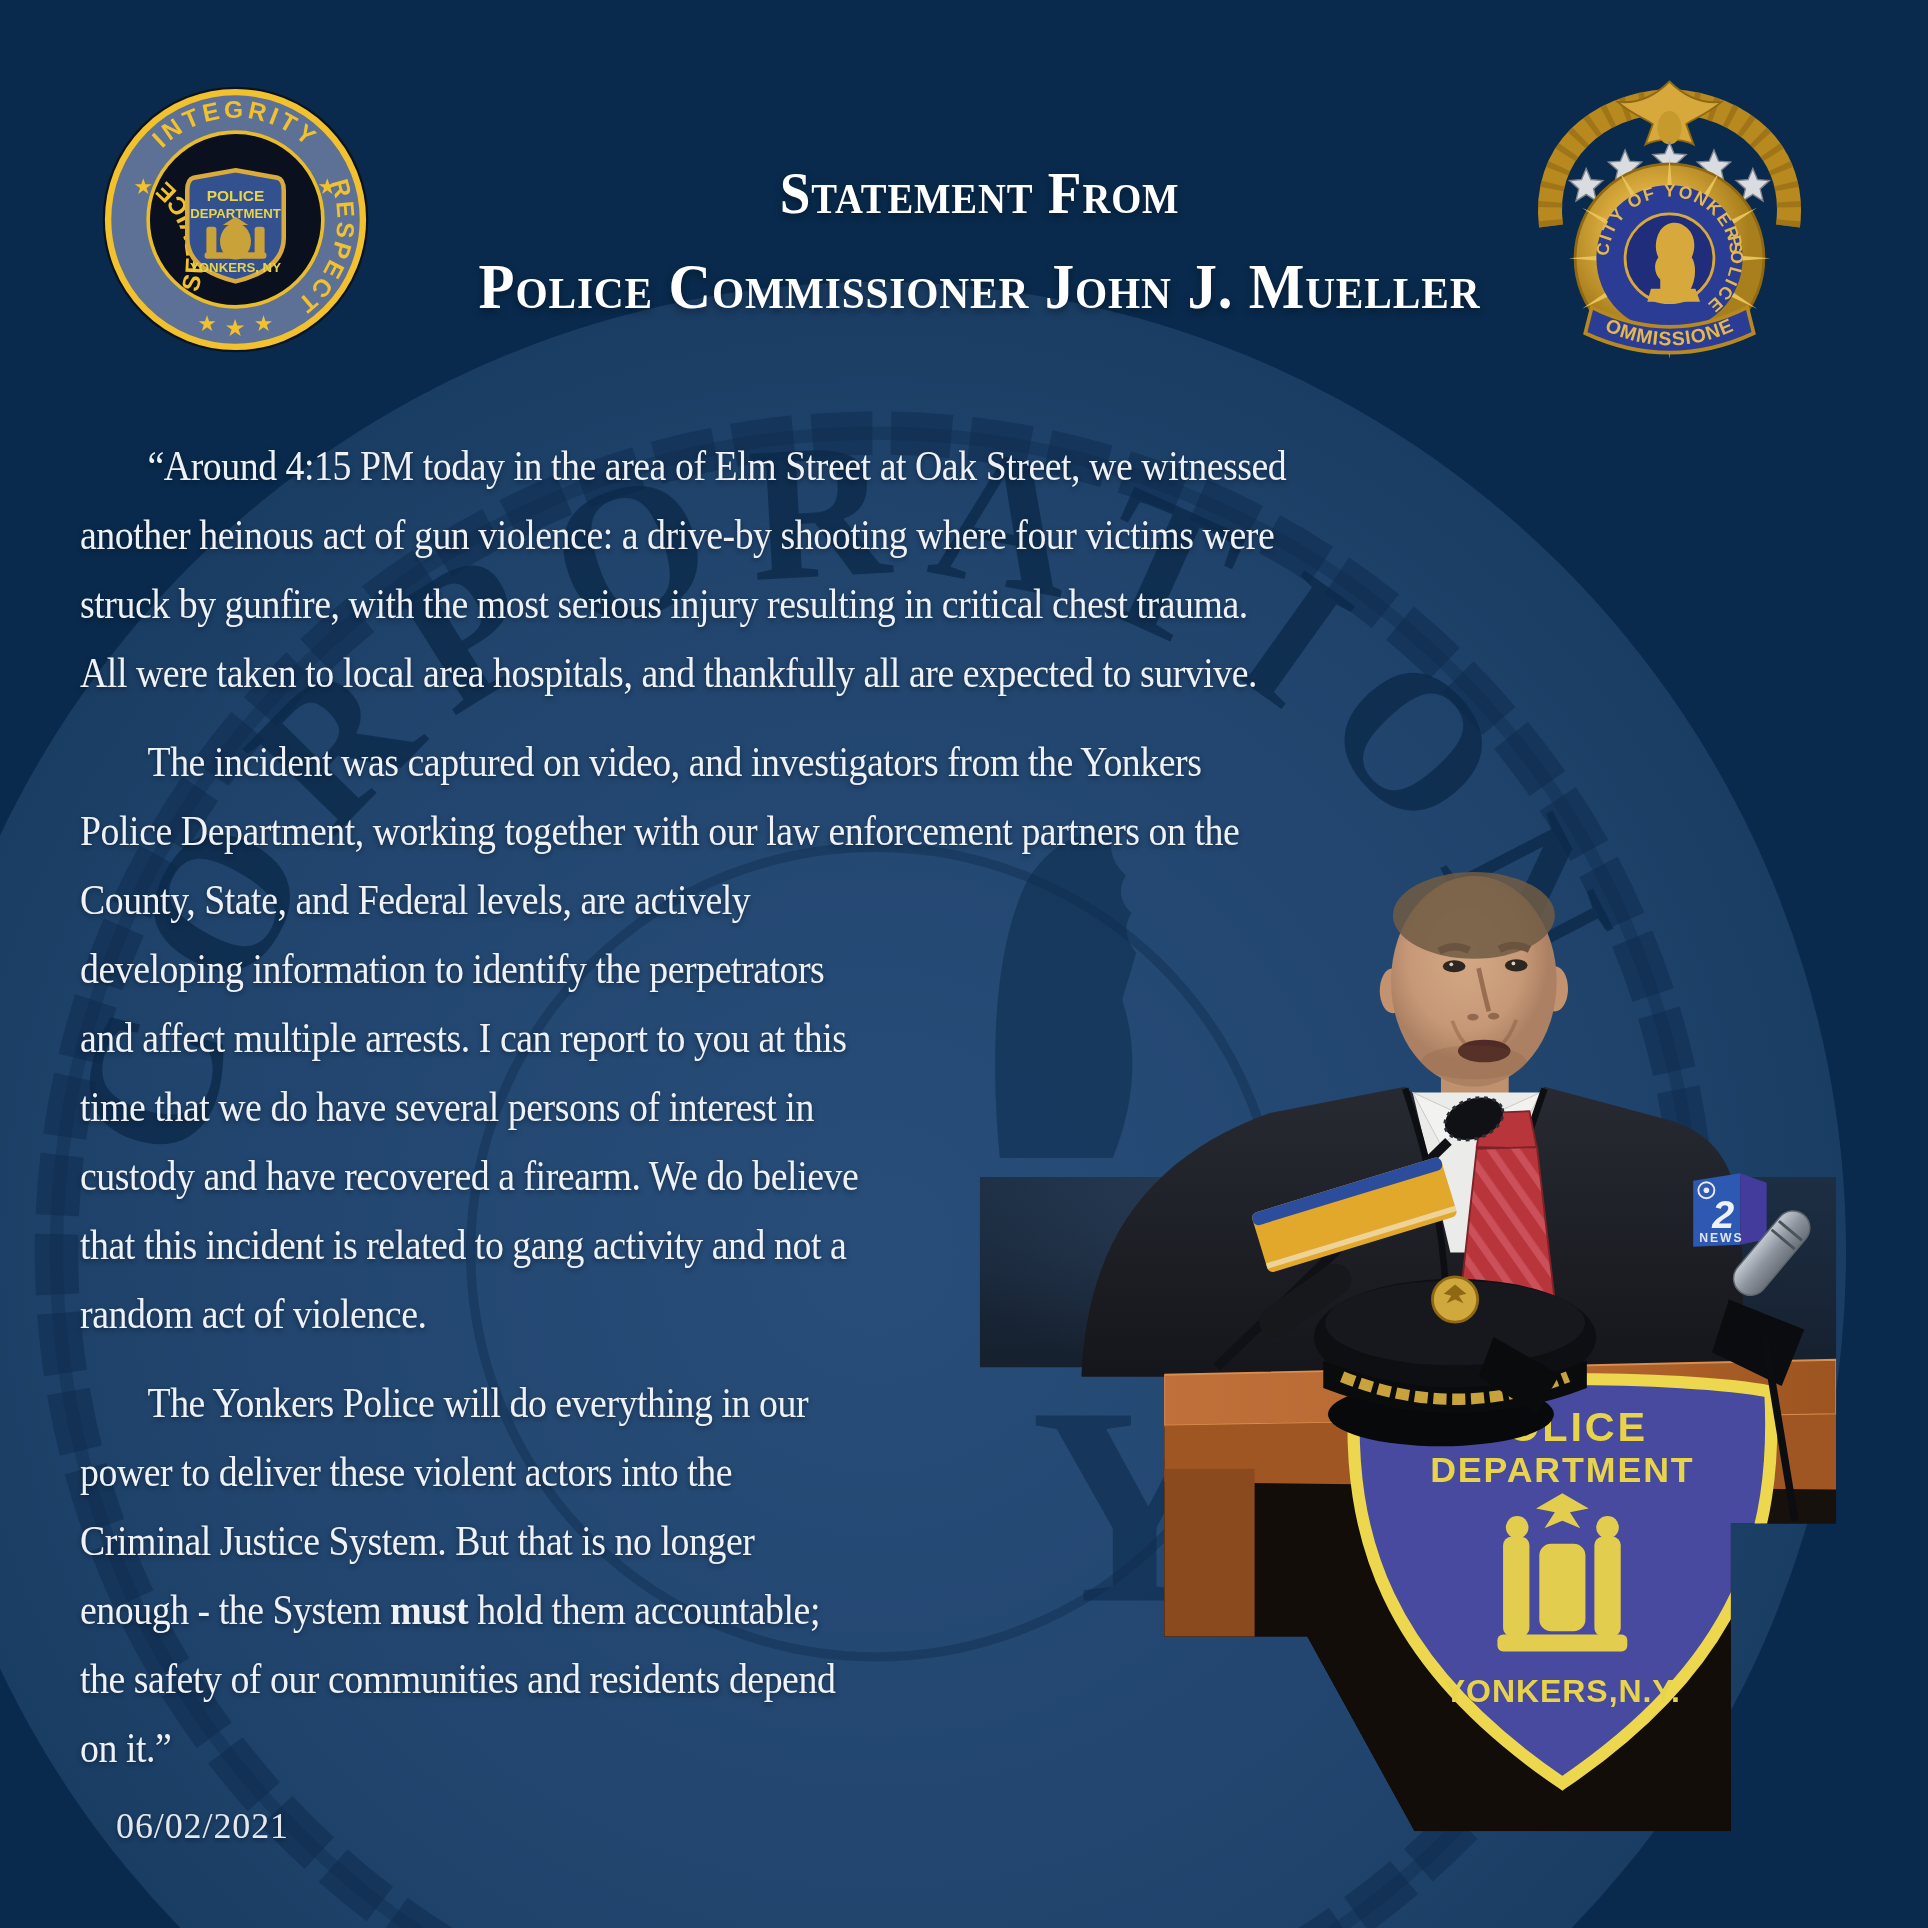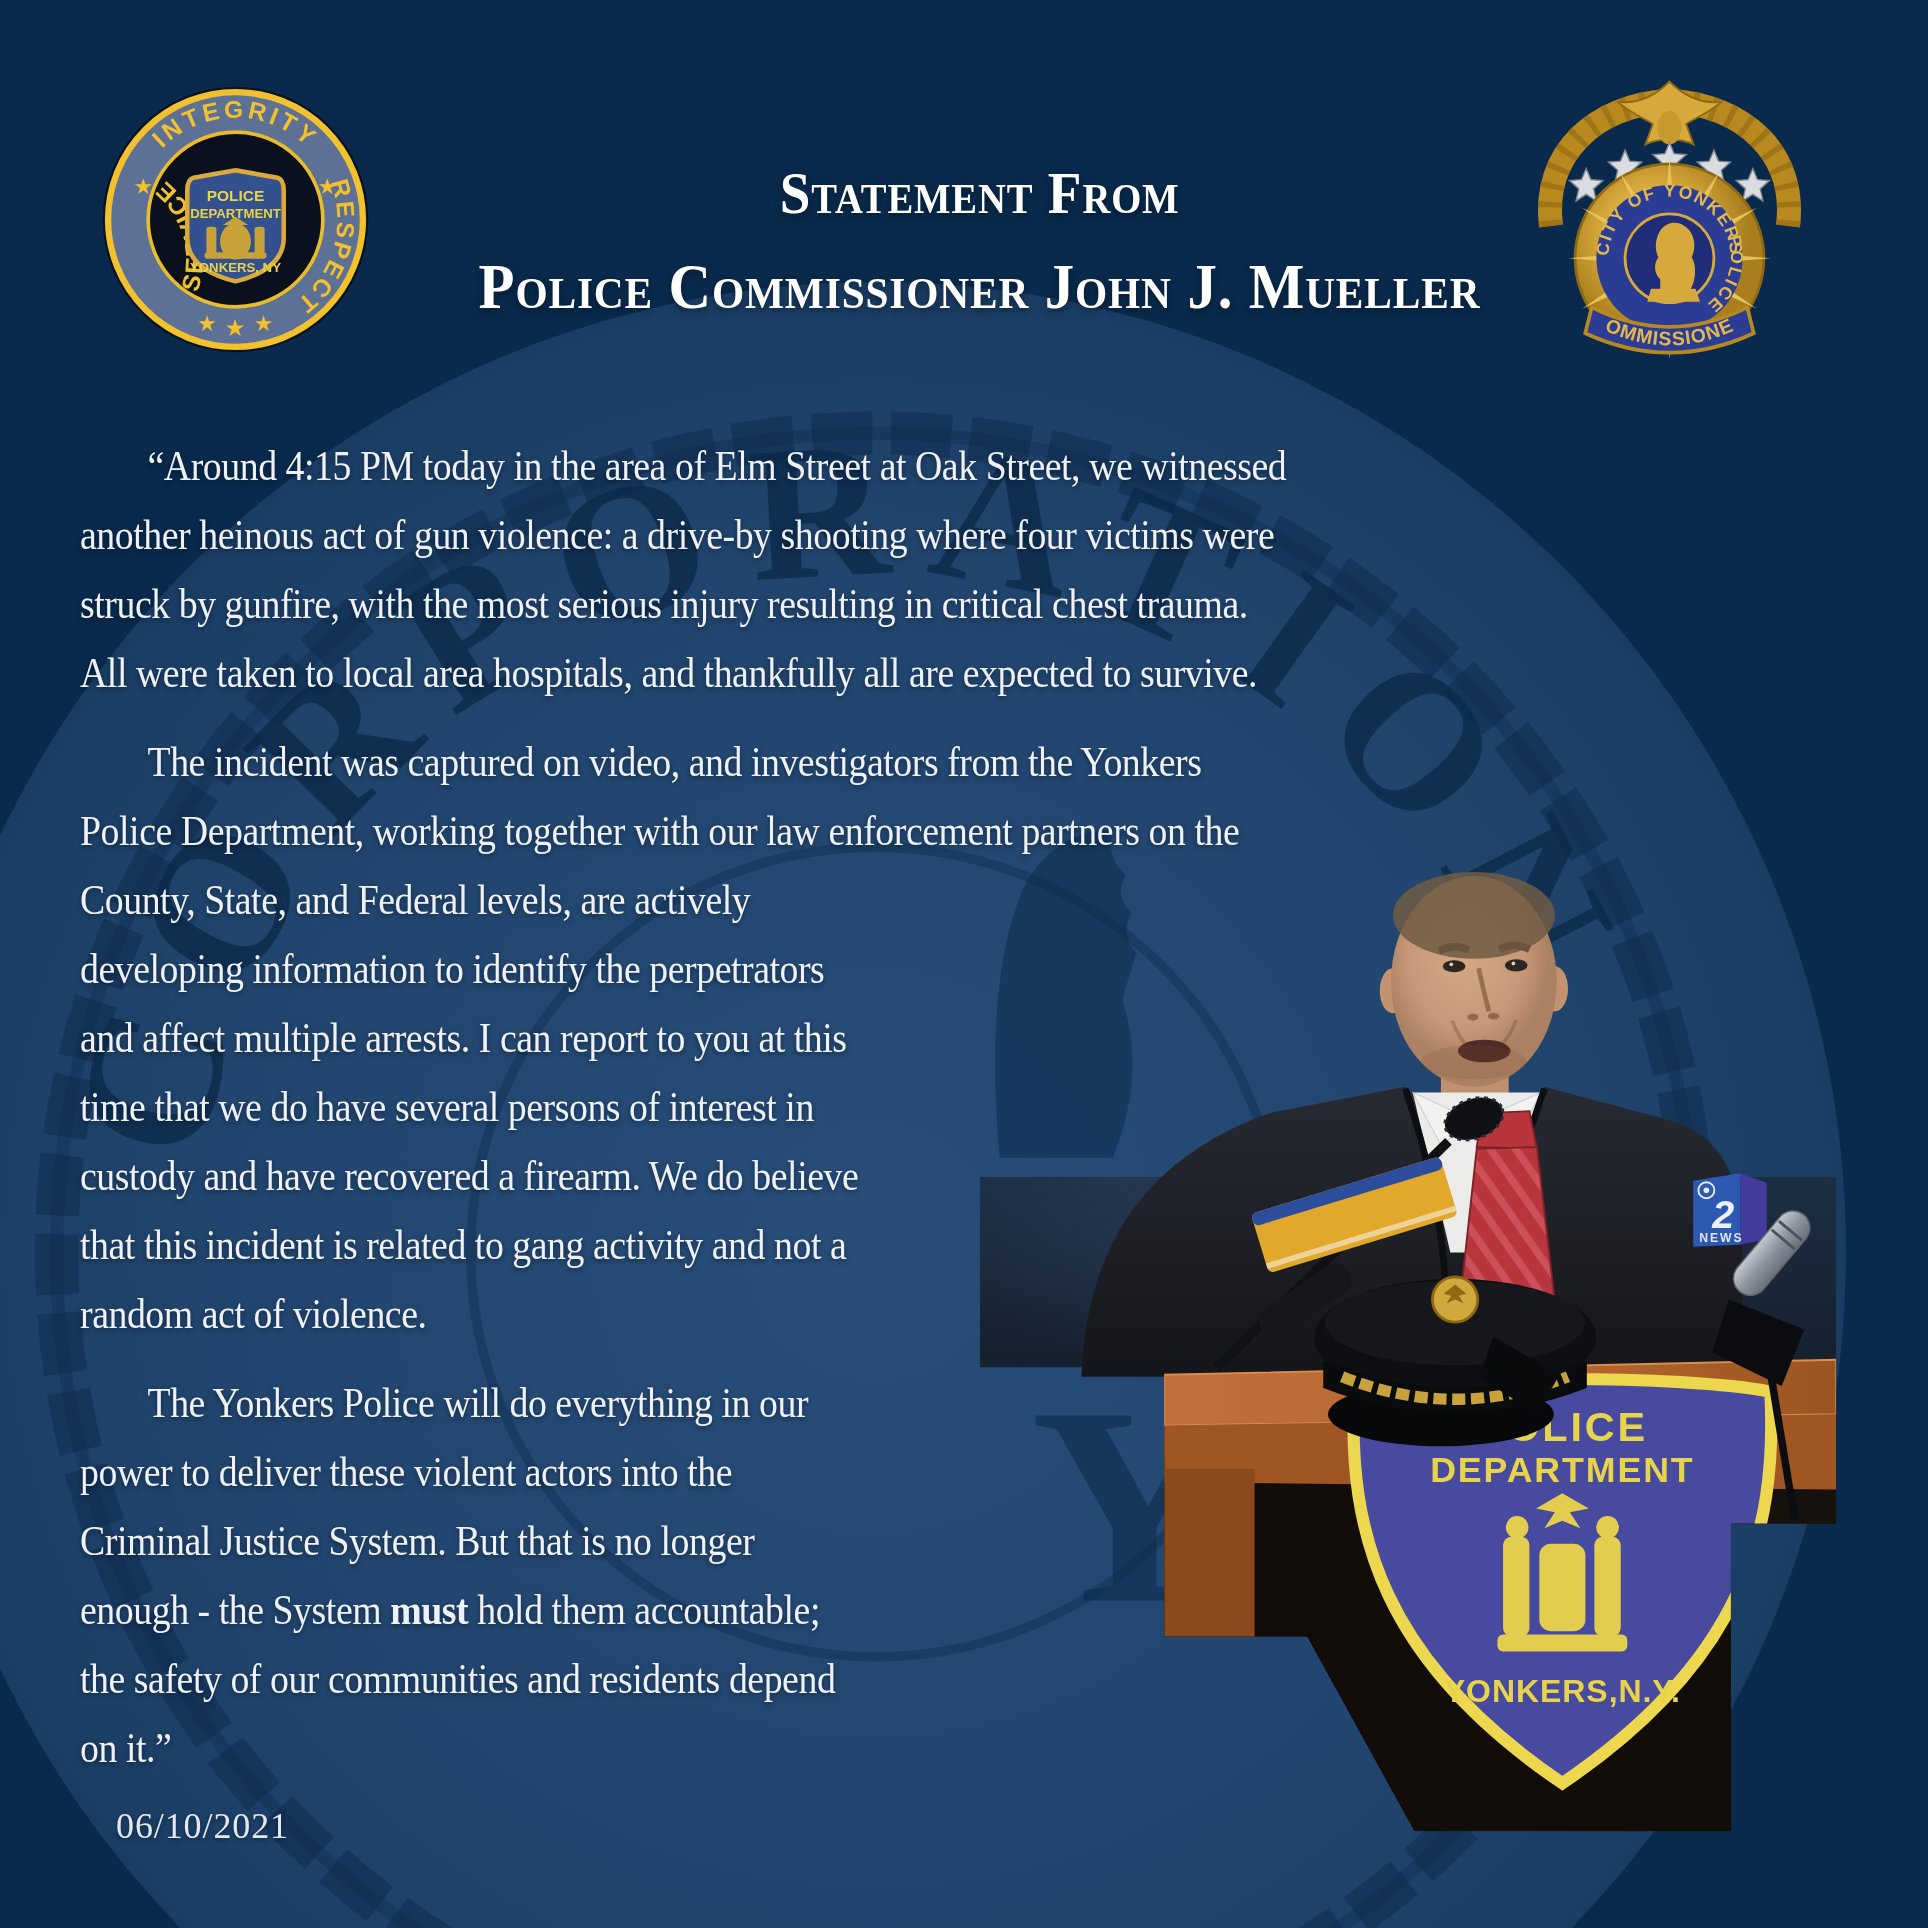--- a/index.html
+++ b/index.html
@@ -198,21 +198,21 @@
       <div class="para">
         <div class="line indent"><span>The Yonkers Police will do everything in our</span></div>
         <div class="line"><span>power to deliver these violent actors into the</span></div>
         <div class="line"><span>Criminal Justice System. But that is no longer</span></div>
         <div class="line"><span>enough - the System </span><span class="bold">must</span><span> hold them accountable;</span></div>
         <div class="line"><span>the safety of our communities and residents depend</span></div>
         <div class="line"><span>on it.”</span></div>
       </div>
     </div>
 
-  <div class="date-stamp">06/10/2021</div>
+  <div class="date-stamp">06/02/2021</div>
 
   <svg width="876" height="1026" viewBox="0 0 930 1090" style="position:absolute;left:970px;top:810px;">
     <defs>
       <clipPath id="photoClip">
         <polygon points="10,390 920,390 920,758 808,758 808,1085 472,1085 358,878 206,878 206,592 10,592"></polygon>
       </clipPath>
       <linearGradient id="backdropGrad" x1="0" y1="0" x2="0" y2="1">
         <stop offset="0%" stop-color="#1d2f45"></stop>
           <stop offset="55%" stop-color="#10141c"></stop>
           <stop offset="100%" stop-color="#0a0c10"></stop>

